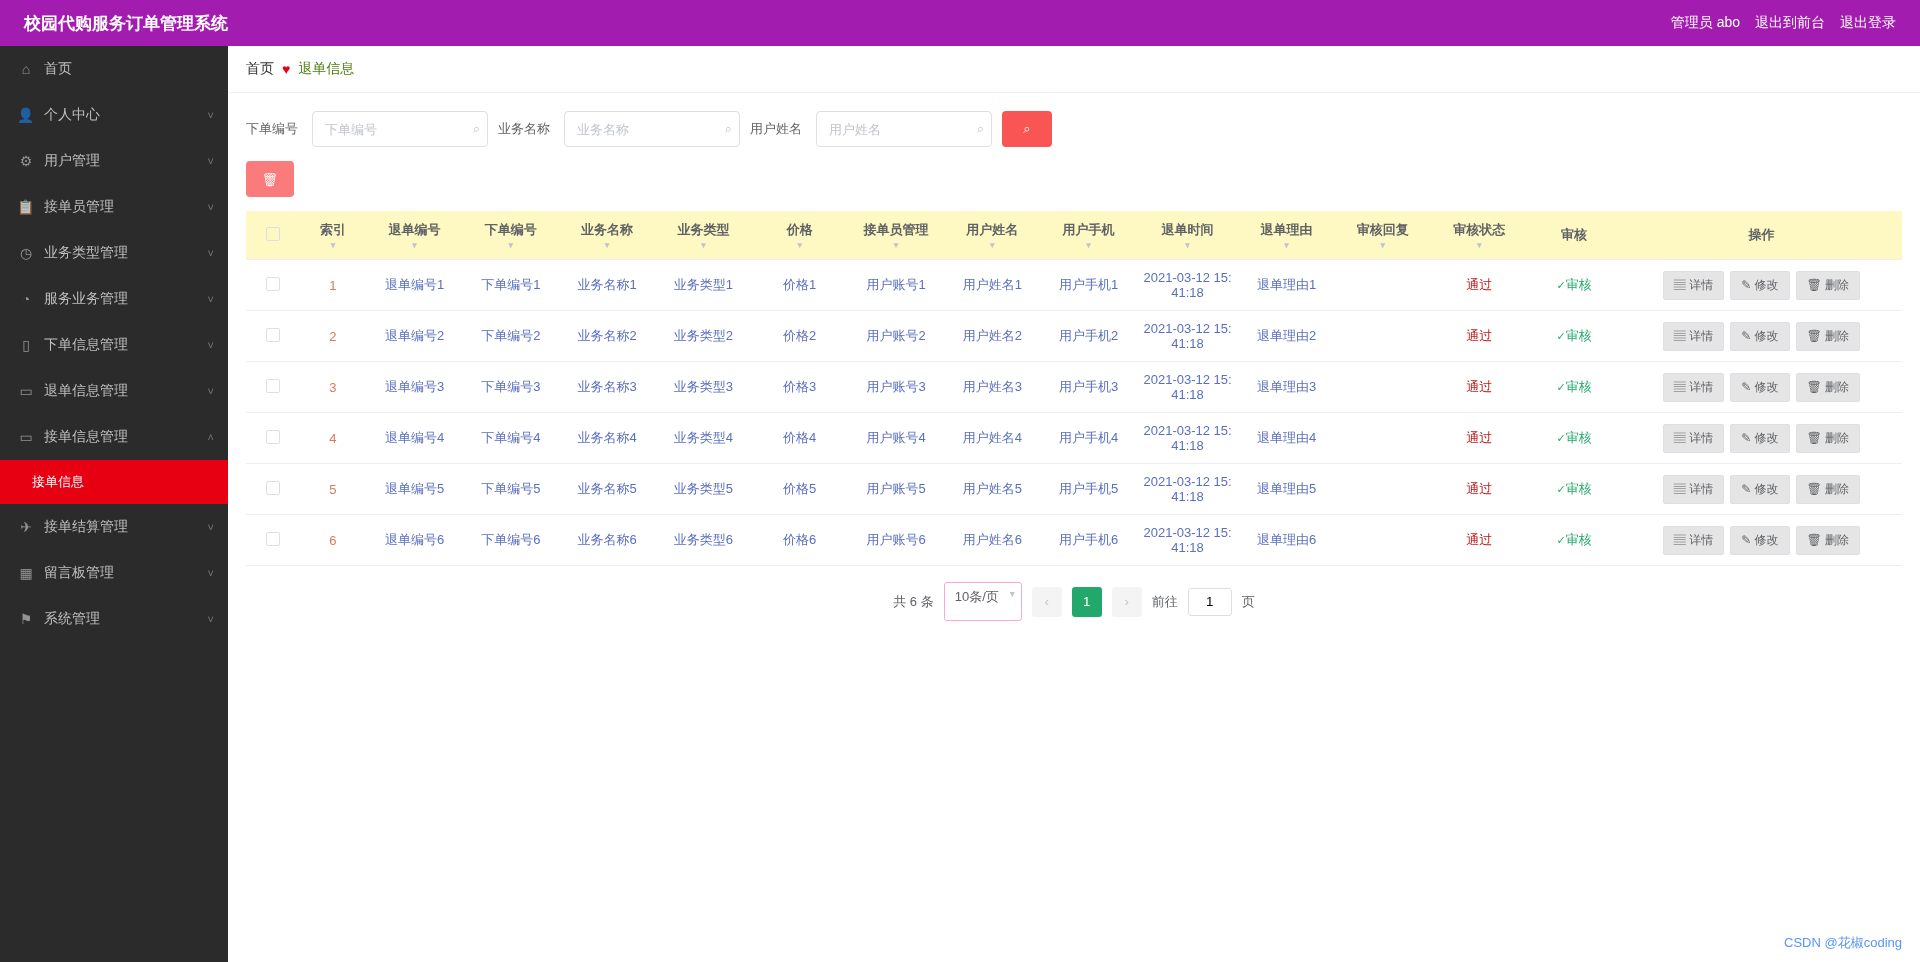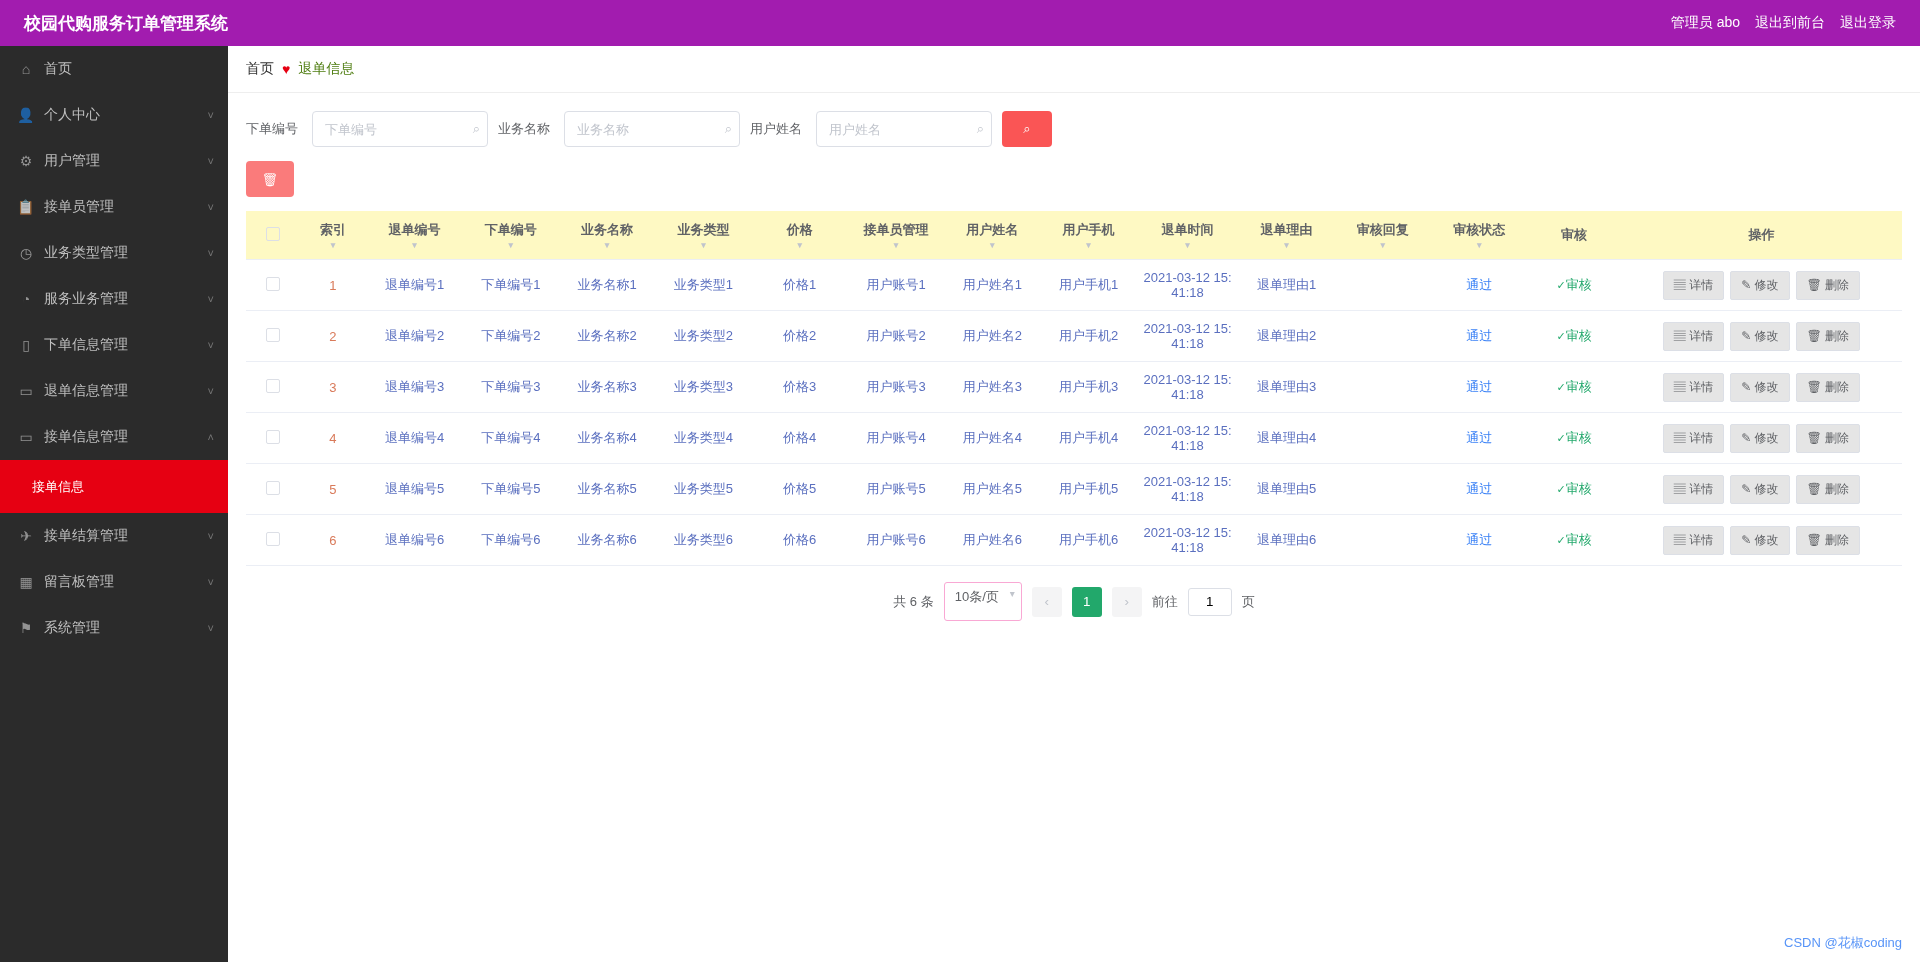--- a/index.html
+++ b/index.html
@@ -6,42 +6,42 @@
 body { font-family: "Microsoft YaHei", Arial, sans-serif; font-size: 13px; color: #606266; background: #fff; }
 .header { height: 46px; background: #a21caf; color: #fff; display: flex; align-items: center; justify-content: space-between; padding: 0 24px; }
 .app-title { font-size: 17px; font-weight: bold; }
 .hdr-right { display: flex; gap: 15px; font-size: 14px; }
 .hdr-right span { cursor: pointer; }
 .layout { display: flex; height: calc(100vh - 46px); }
 .sidebar { width: 228px; background: #2b2b2b; color: #bfbfbf; overflow-y: auto; }
 .menu-item { display: flex; align-items: center; padding: 0 18px; height: 46px; cursor: pointer; position: relative; font-size: 14px; }
 .menu-item .mi-icon { width: 16px; height: 16px; margin-right: 10px; opacity: .7; display: inline-flex; align-items: center; justify-content: center; }
 .menu-item .chev { position: absolute; right: 14px; opacity: .5; font-size: 11px; }
-.sub-item { padding-left: 32px; height: 53px; display: flex; align-items: center; cursor: pointer; }
+.sub-item { padding-left: 32px; height: 44px; display: flex; align-items: center; cursor: pointer; }
 .sub-item.active { background: #e60012; color: #fff; }
 .main { flex: 1; background: #fff; overflow: auto; position: relative; }
 .crumb-bar { padding: 14px 18px; border-bottom: 1px solid #eee; font-size: 14px; color: #333; display: flex; align-items: center; gap: 8px; }
 .crumb-bar .heart { color: #e60012; }
 .crumb-bar .cur { color: #4d7c0f; }
 .content { padding: 18px; }
 .search-row { display: flex; align-items: center; gap: 10px; flex-wrap: wrap; margin-bottom: 14px; }
 .search-row label { font-size: 13px; color: #606266; margin-right: 4px; }
 .inp-wrap { position: relative; }
 .inp { width: 176px; height: 36px; border: 1px solid #dcdfe6; border-radius: 4px; padding: 0 28px 0 12px; font-size: 13px; color: #606266; }
 .inp::placeholder { color: #c0c4cc; }
 .inp-wrap .sic { position: absolute; right: 8px; top: 50%; transform: translateY(-50%); color: #c0c4cc; font-size: 13px; }
 .btn { height: 36px; border: none; border-radius: 4px; cursor: pointer; display: inline-flex; align-items: center; justify-content: center; padding: 0 14px; font-size: 13px; }
 .btn-red { background: #fa5555; color: #fff; width: 50px; }
 .btn-del { background: #fa7b7b; color: #fff; width: 48px; margin-bottom: 14px; }
 .tbl { width: 100%; border-collapse: collapse; table-layout: fixed; }
 .tbl th, .tbl td { border-bottom: 1px solid #ebeef5; padding: 10px 6px; text-align: center; font-size: 13px; word-break: break-all; }
 .tbl th { color: #606266; font-weight: 600; background: #fef9c3; }
 .tbl td { color: #5a6fbf; }
 .tbl td.idx { color: #d97a5a; }
-.tbl td.pass { color: #3b82f6; text-align: center; }
+.tbl td.pass { color: #b91c1c; text-align: center; }
 .chk { width: 14px; height: 14px; border: 1px solid #dcdfe6; border-radius: 2px; display: inline-block; cursor: pointer; }
 .sort-ar::after { content: '\25BE'; font-size: 9px; color: #c0c4cc; display: block; line-height: 8px; margin-top: 2px; }
 .audit-link { color: #22a86b; cursor: pointer; white-space: nowrap; }
 .audit-link::before { content: '\2713 '; font-size: 11px; }
 .ops { display: flex; gap: 6px; justify-content: center; }
 .op-btn { border: 1px solid #dcdfe6; background: #e5e5e5; padding: 5px 10px; font-size: 12px; color: #606266; cursor: pointer; border-radius: 2px; white-space: nowrap; }
 .pager { display: flex; align-items: center; gap: 10px; margin-top: 16px; font-size: 13px; color: #606266; justify-content: center; }
 .pg-sel { border: 1px solid #f9a8d4; padding: 5px 22px 14px 10px; border-radius: 3px; position: relative; cursor: pointer; }
 .pg-sel::after { content: '\25BE'; position: absolute; right: 6px; color: #c0c4cc; font-size: 10px; }
 .pg-btn { width: 30px; height: 30px; border: none; background: #f4f4f5; color: #c0c4cc; border-radius: 3px; cursor: pointer; }

